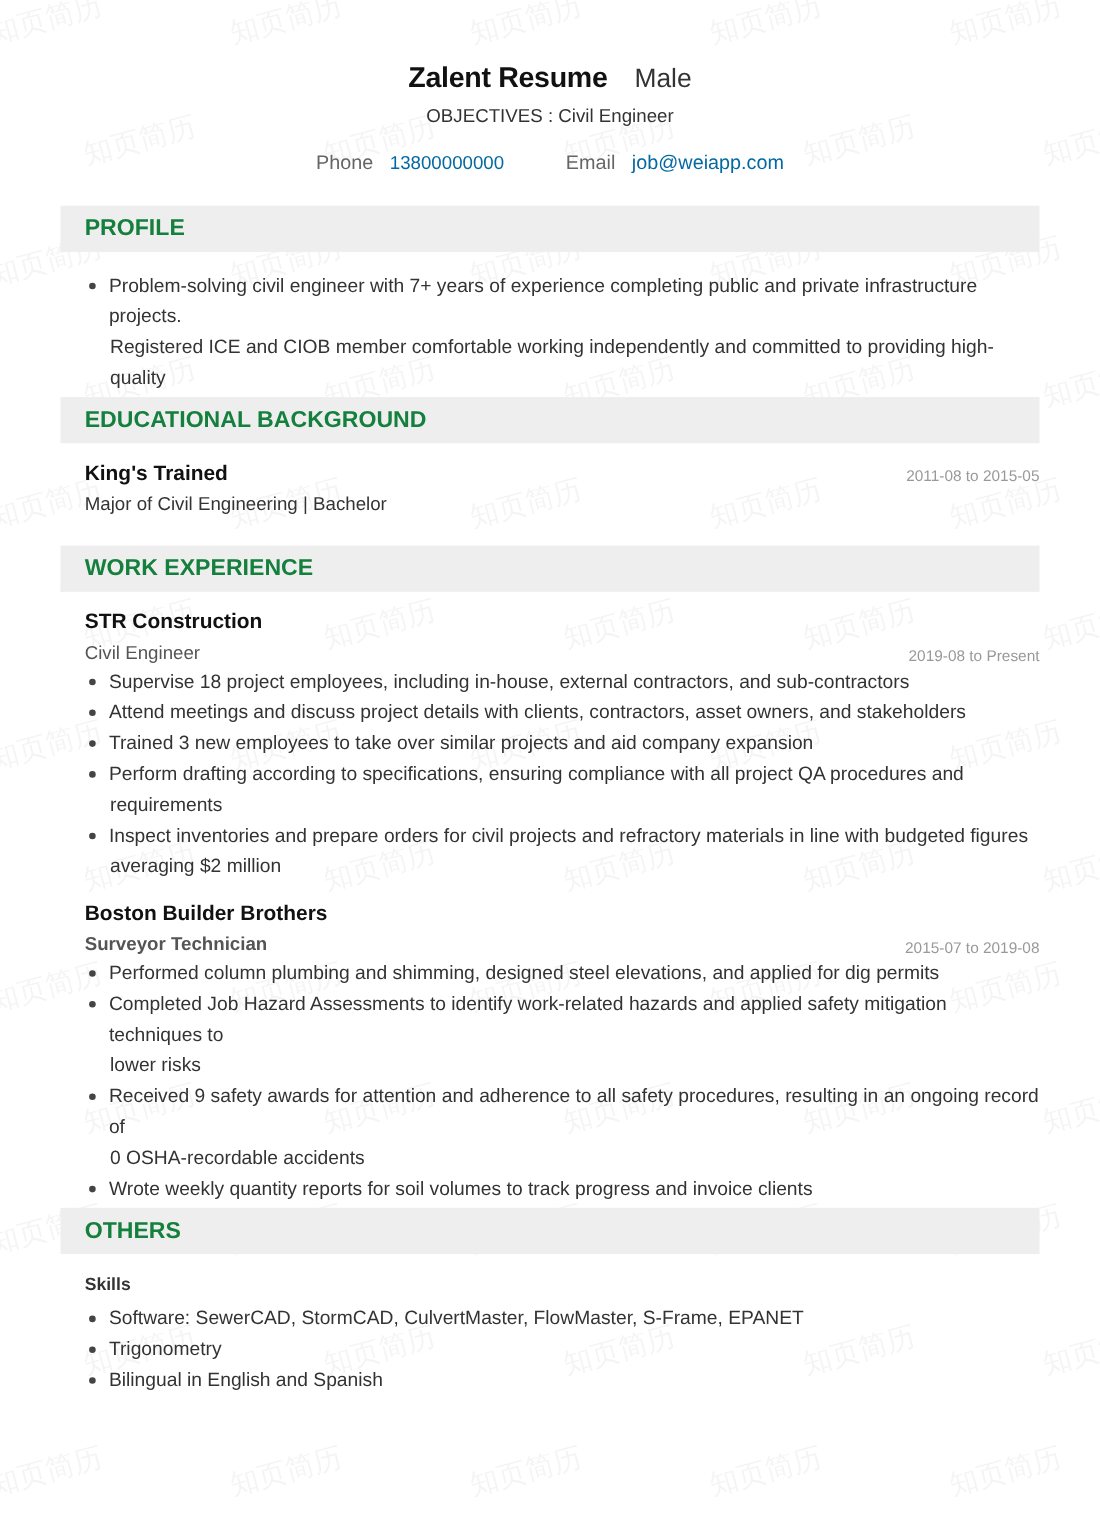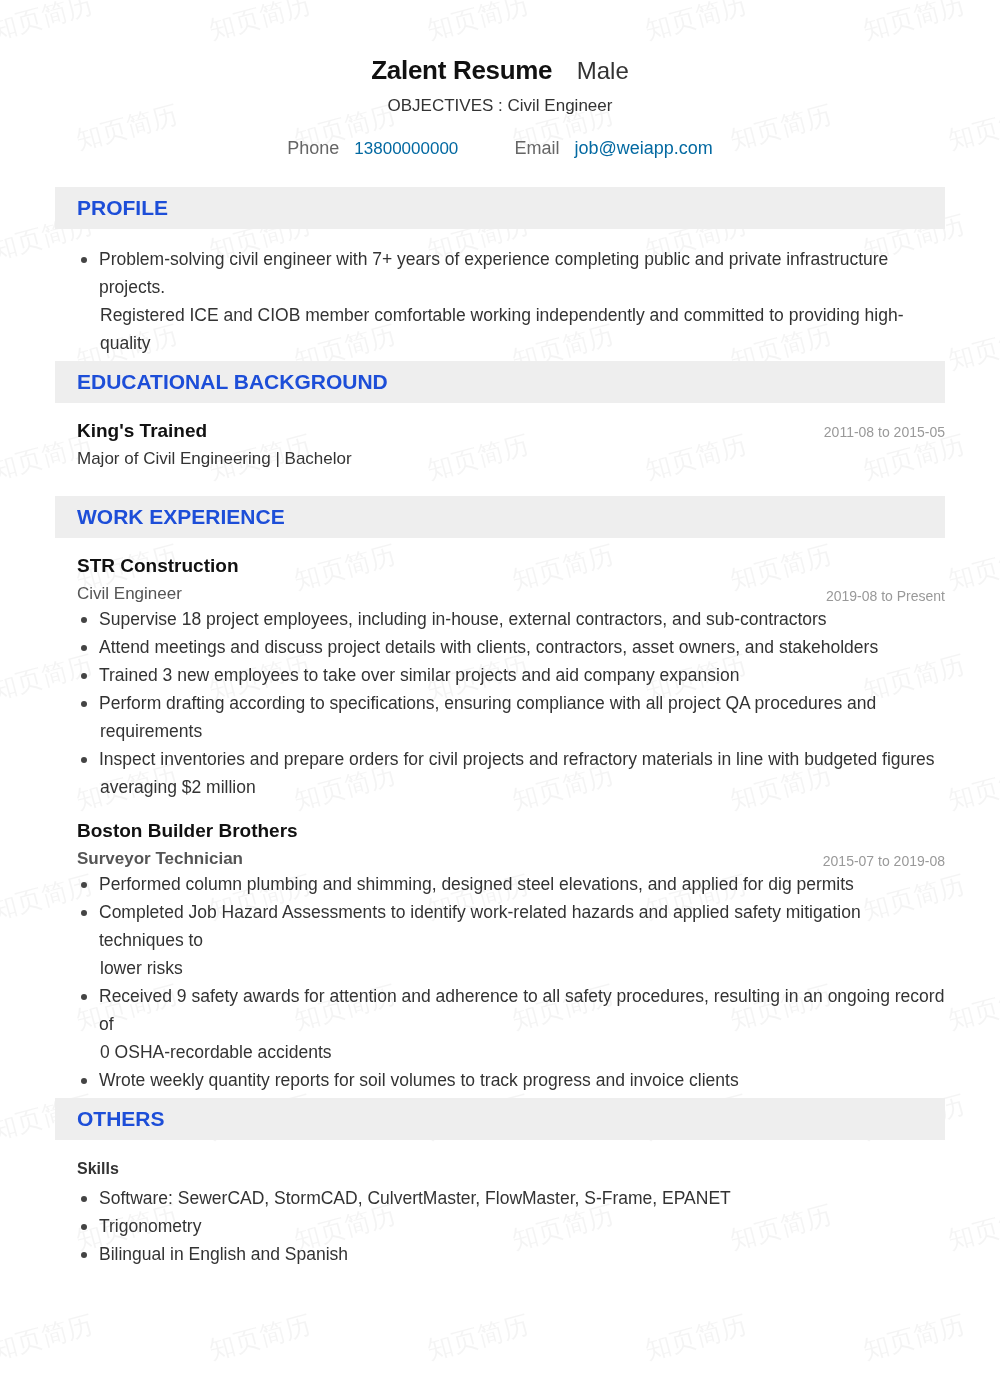--- a/index.html
+++ b/index.html
@@ -14,21 +14,21 @@
     .name { font-size: 26px; font-weight: bold; color: #111; letter-spacing: -0.3px; }
     .gender { font-size: 24px; color: #333; margin-left: 20px; }
     .objective { position: absolute; top: 96px; left: 0; width: 1000px; text-align: center; font-size: 17px; color: #333; }
     .contacts { position: absolute; top: 138px; left: 0; width: 1000px; text-align: center; font-size: 18px; color: #666; }
     .contacts .lbl { margin-right: 10px; }
     .contacts .val { color: #0369a1; }
     .contacts .phone-val { font-size: 17px; }
     .contacts .gap { display: inline-block; width: 46px; }
 
     .section-bar { position: absolute; left: 55px; width: 890px; height: 42px; background: #eeeeee; }
-    .section-bar span { position: absolute; left: 22px; top: 9px; font-size: 21px; font-weight: bold; color: #1d4ed8; }
+    .section-bar span { position: absolute; left: 22px; top: 9px; font-size: 21px; font-weight: bold; color: #15803d; }
 
     .bullets { position: absolute; left: 77px; width: 870px; list-style: none; margin: 0; padding: 0; font-size: 17.5px; line-height: 28px; color: #333; }
     .bullets li { position: relative; padding-left: 22px; }
     .bullets li::before { content: ""; position: absolute; left: 4px; top: 12px; width: 6px; height: 6px; border-radius: 50%; background: #444; }
     .bullets li.cont::before { display: none; }
 
     .org { position: absolute; left: 77px; font-size: 19px; font-weight: bold; color: #111; }
     .sub { position: absolute; left: 77px; font-size: 17px; color: #555; }
     .date { position: absolute; right: 55px; font-size: 14px; color: #999; }
     .skills-title { position: absolute; left: 77px; font-size: 16px; font-weight: bold; color: #333; }

